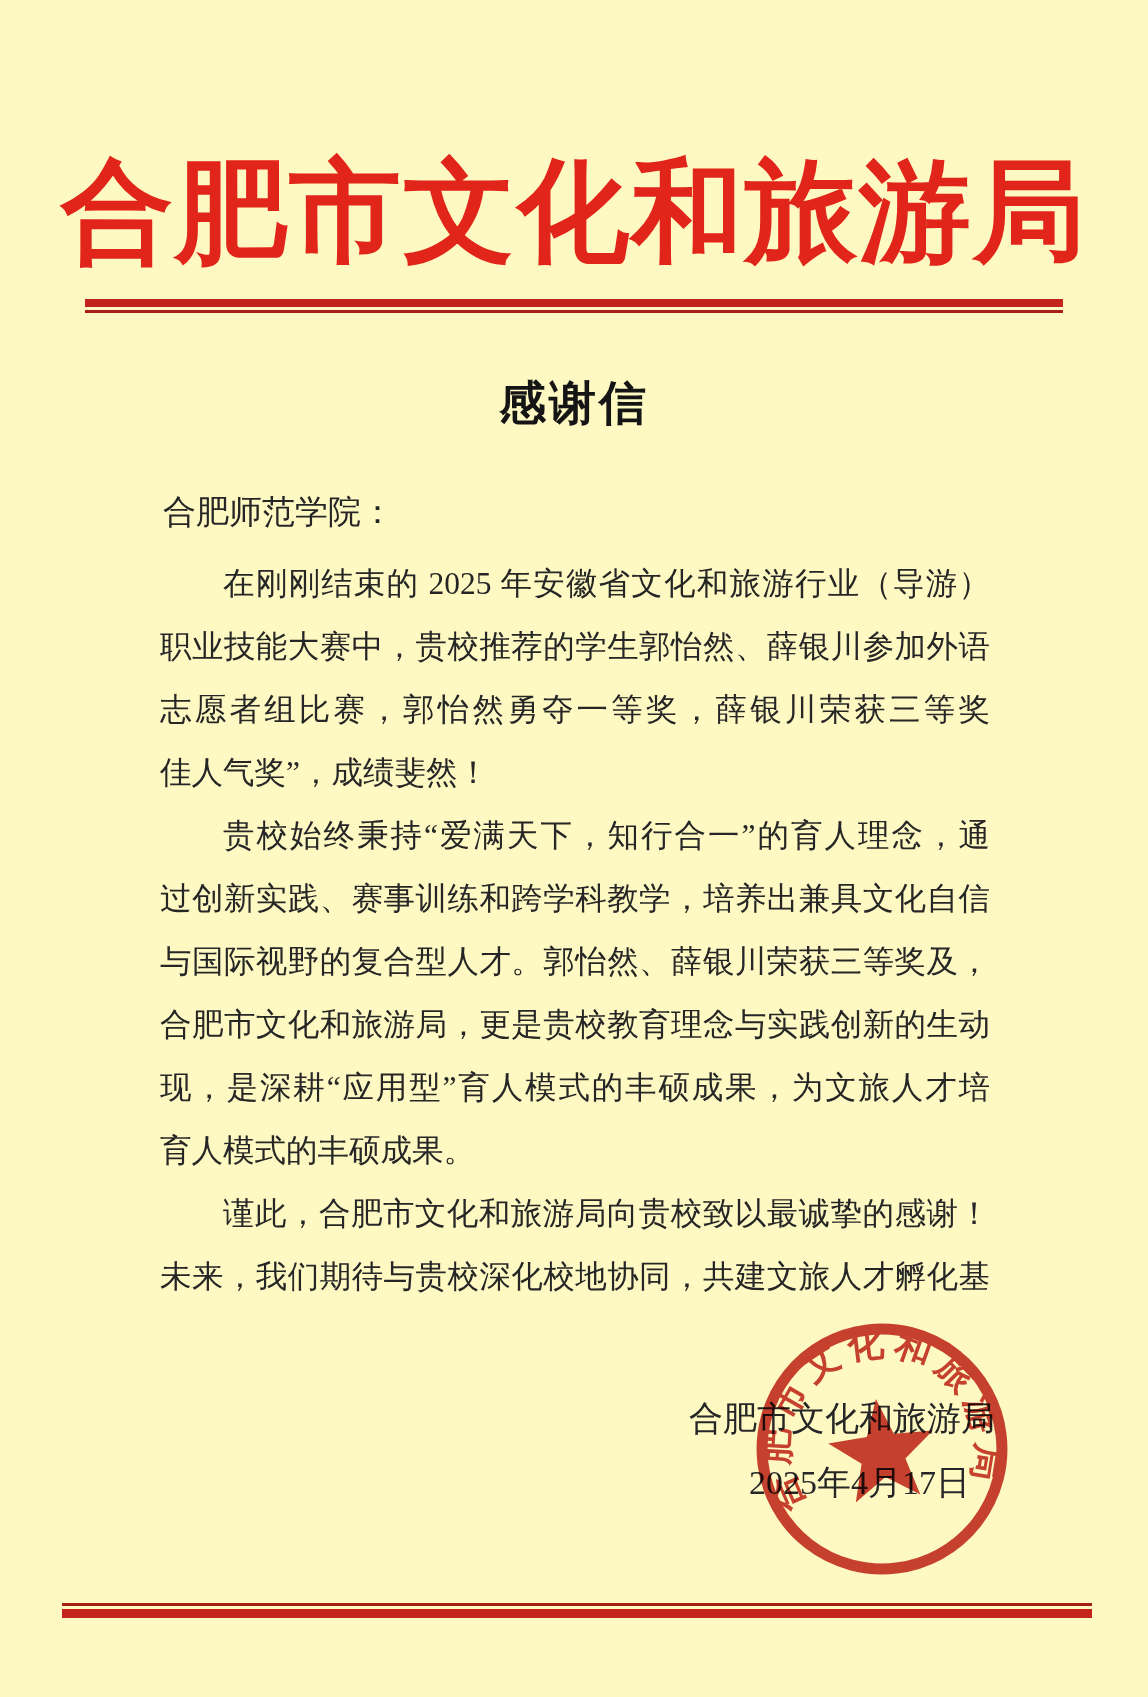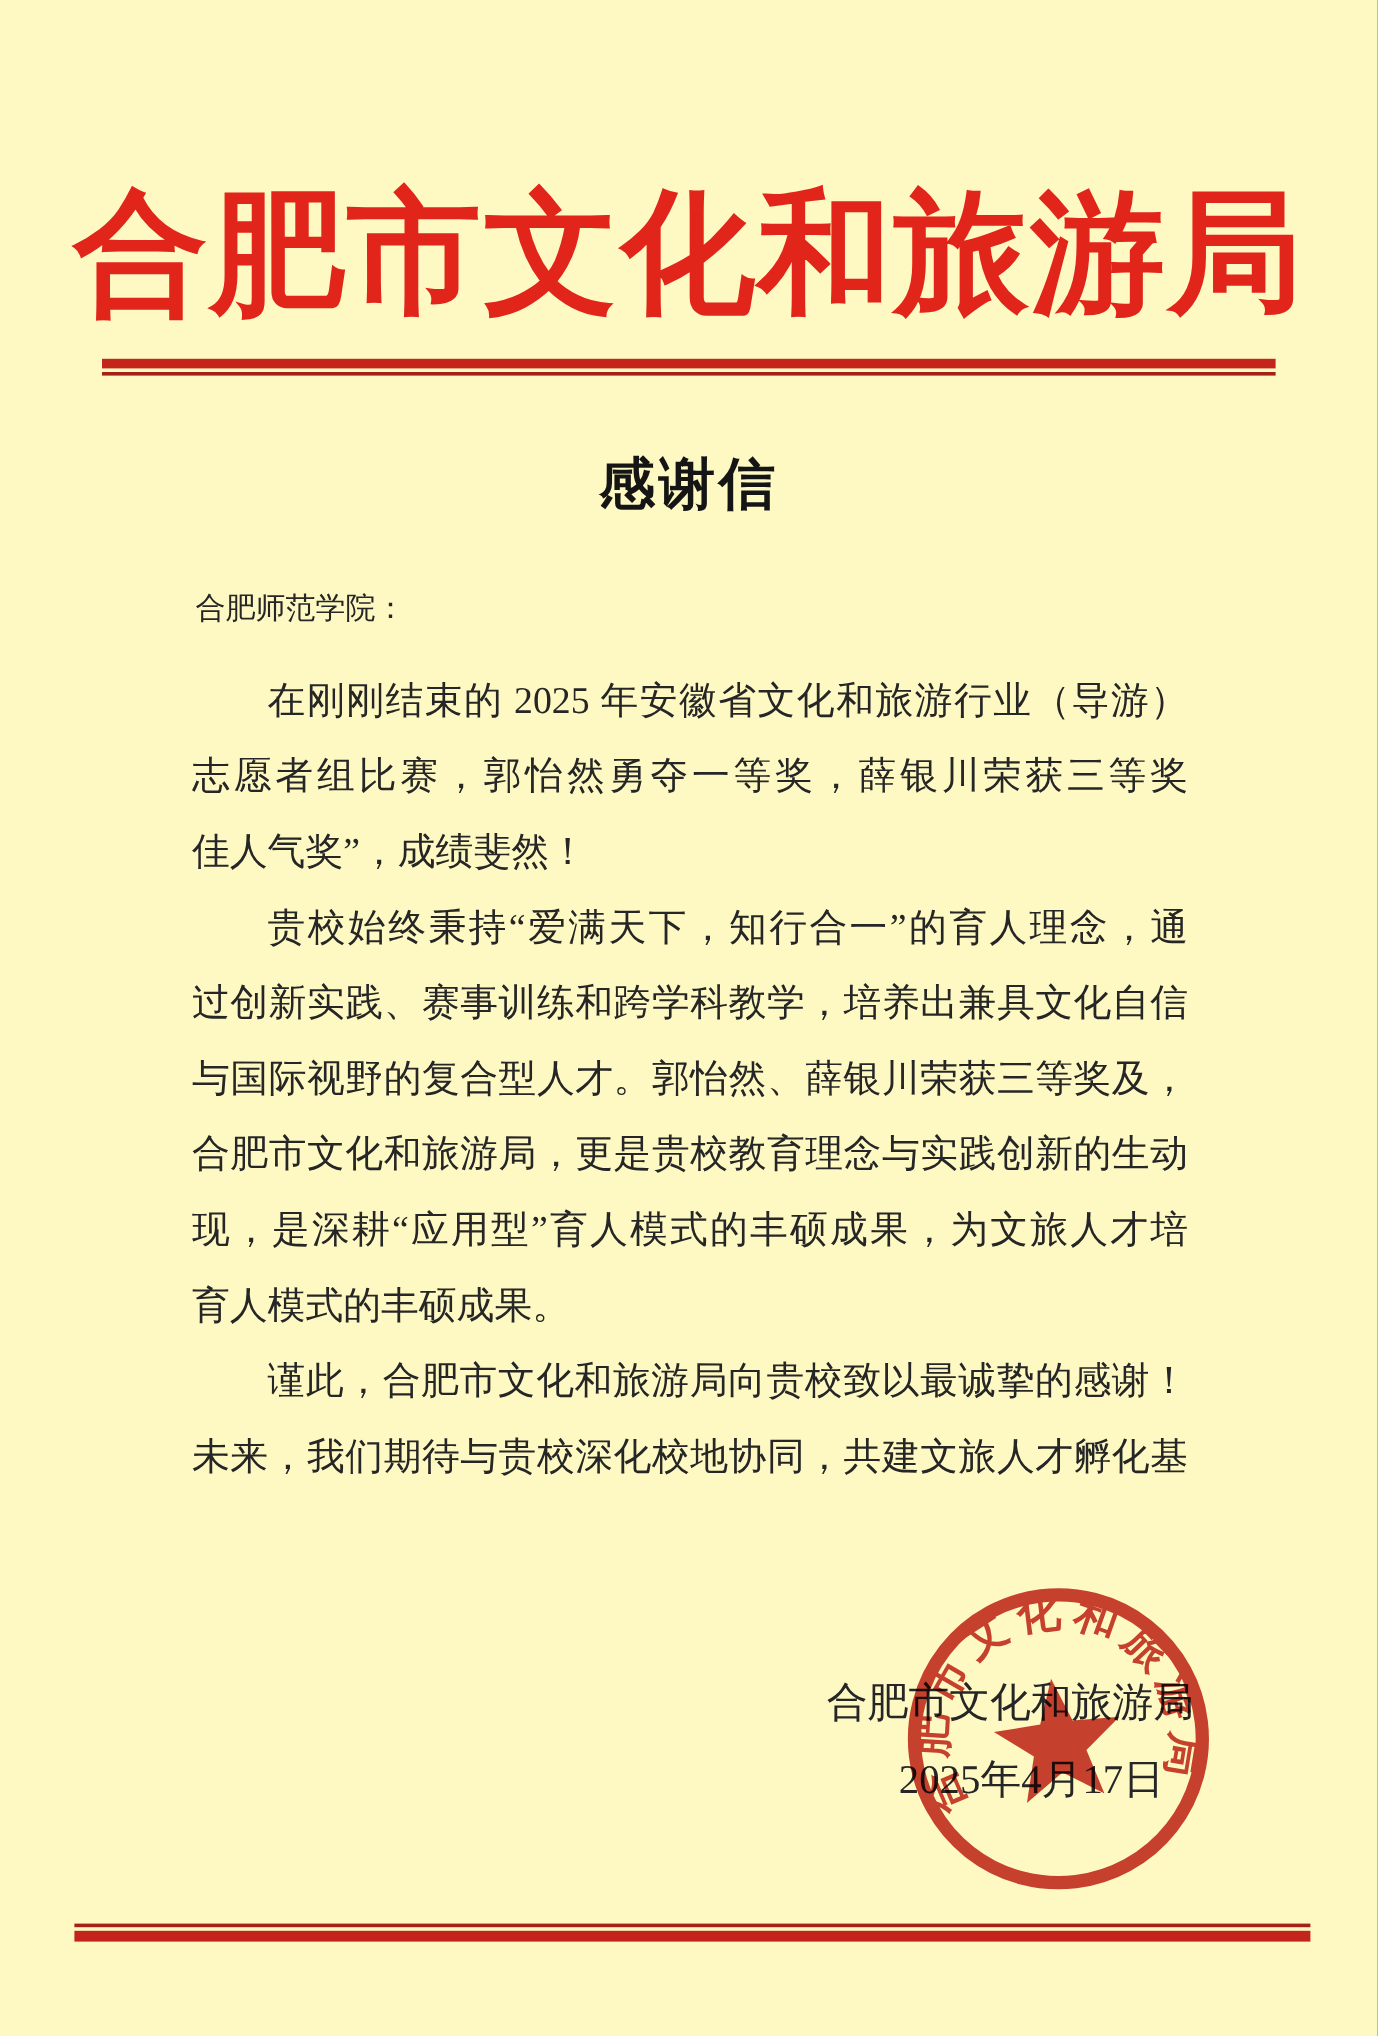--- a/index.html
+++ b/index.html
@@ -39,21 +39,21 @@
     font-weight: bold;
     letter-spacing: 3px;
     color: #151515;
   }
 
   
   .salutation {
     position: absolute;
     left: 163px;
     top: 490px;
-    font-size: 25px;
+    font-size: 33px;
     color: var(--ink, #262626);
   }
   .body-block {
     position: absolute;
     left: 160px;
     top: 552px;
     width: 830px;
     font-size: 31.5px;
     color: var(--ink, #262626);
   }
@@ -121,20 +121,21 @@
     <div class="gap"></div>
     <div class="thin"></div>
   </div>
 
   <div class="letter-title">感谢信</div>
 
   <div class="salutation">合肥师范学院：</div>
 
   <div class="body-block">
     <div class="line first">在刚刚结束的 2025 年安徽省文化和旅游行业（导游）</div>
+    <div class="line">职业技能大赛中，贵校推荐的学生郭怡然、薛银川参加外语</div>
     <div class="line">志愿者组比赛，郭怡然勇夺一等奖，薛银川荣获三等奖及“最</div>
     <div class="line end">佳人气奖”，成绩斐然！</div>
 
     <div class="line first">贵校始终秉持“爱满天下，知行合一”的育人理念，通</div>
     <div class="line">过创新实践、赛事训练和跨学科教学，培养出兼具文化自信</div>
     <div class="line">与国际视野的复合型人才。郭怡然、薛银川荣获三等奖及，既</div>
     <div class="line">合肥市文化和旅游局，更是贵校教育理念与实践创新的生动体</div>
     <div class="line">现，是深耕“应用型”育人模式的丰硕成果，为文旅人才培</div>
     <div class="line end">育人模式的丰硕成果。</div>
 

